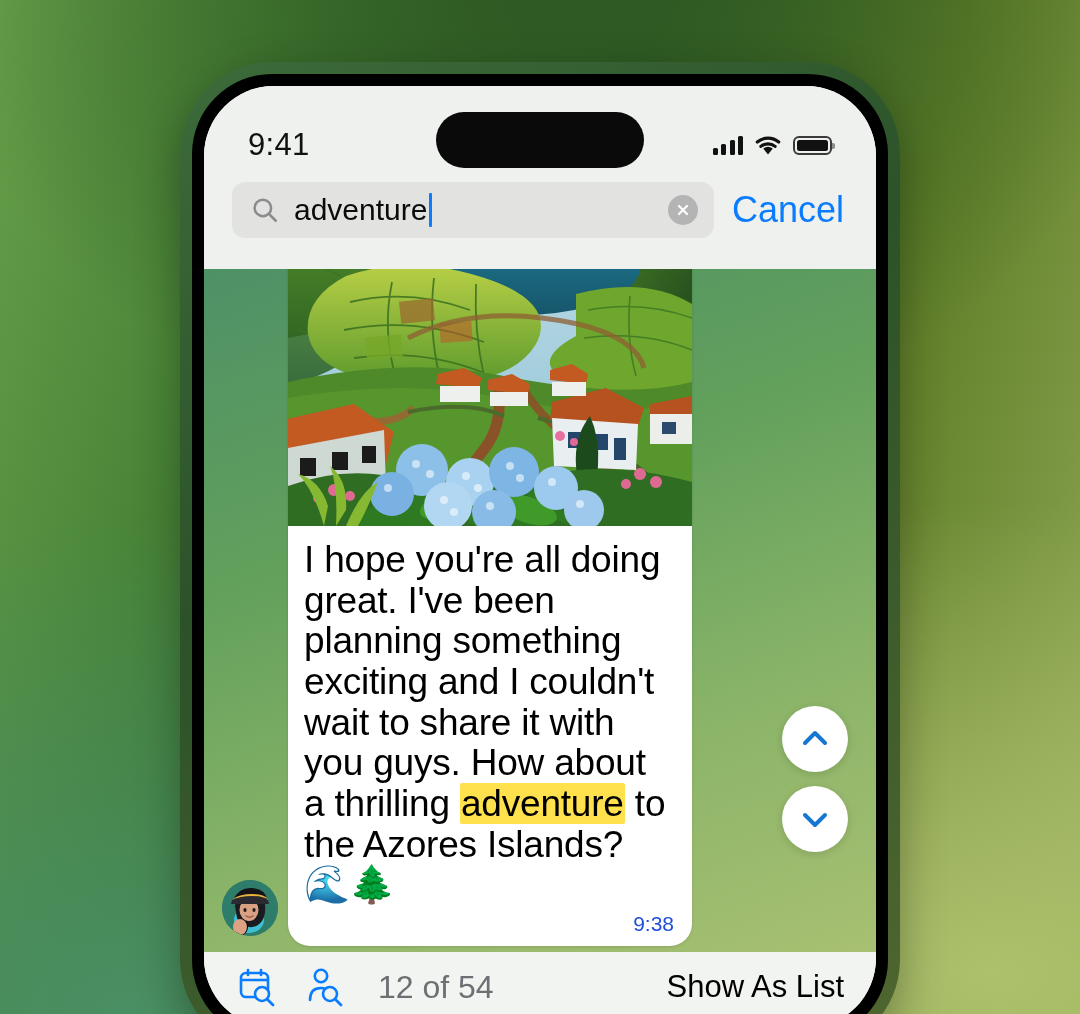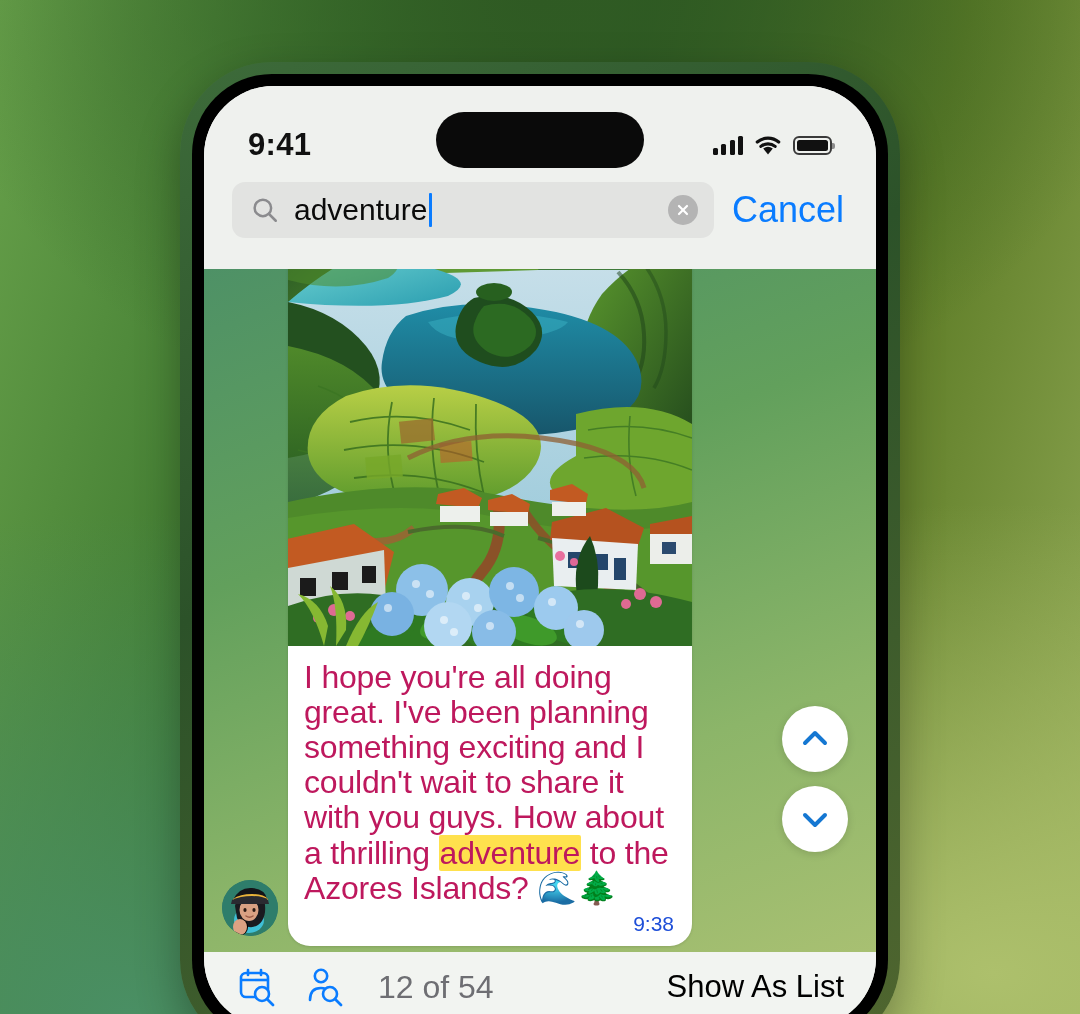--- a/index.html
+++ b/index.html
@@ -56,21 +56,21 @@
     height: 92px;
     background: #eff1ee;
     display: flex;
     align-items: center;
     justify-content: space-between;
     padding: 26px 44px 0 44px;
     z-index: 4;
   }
   .clock {
     font-size: 31px;
-    font-weight: bold;
+    font-weight: normal;
     color: #111;
     letter-spacing: .3px;
   }
   .status-right { display: flex; align-items: center; gap: 11px; }
 
   .island {
     position: absolute;
     left: 50%;
     transform: translateX(-50%);
     top: 26px;
@@ -207,23 +207,23 @@
     width: 100%;
     height: 440px;
     display: block;
     position: relative;
     overflow: hidden;
     background: #1d4f3a;
   }
 
   .msg-text {
     padding: 14px 16px 10px 16px;
-    font-size: 32px;
+    font-size: 37px;
     line-height: 1.1;
-    color: #be185d;
+    color: #000000;
     letter-spacing: -0.2px;
   }
   .hl {
     background: #ffe14d;
     border-radius: 2px;
     padding: 0 1px;
   }
   .time {
     font-size: 21px;
     color: #1d4ed8;

